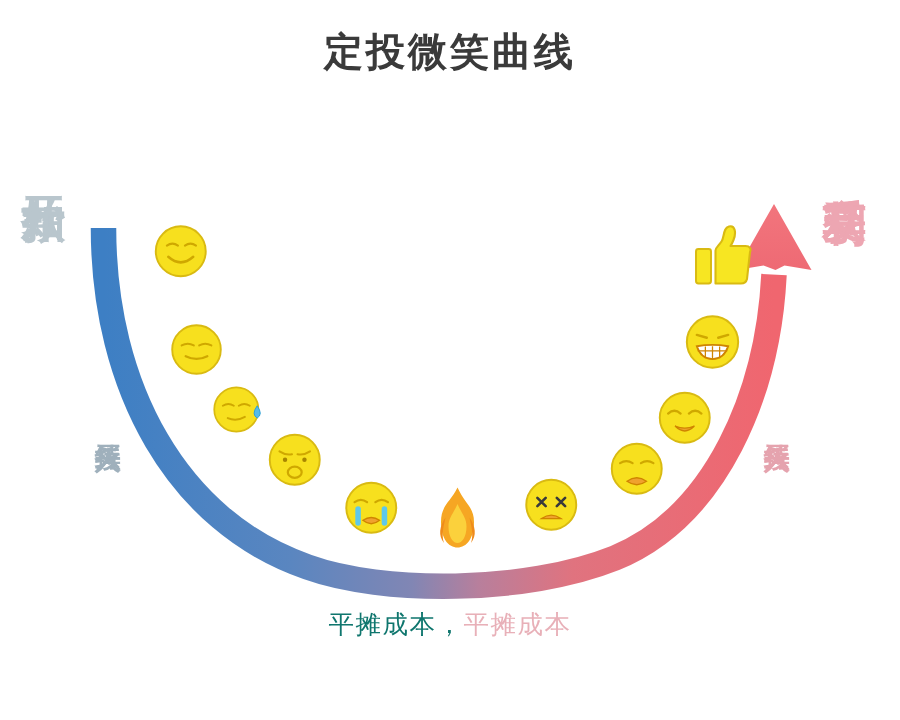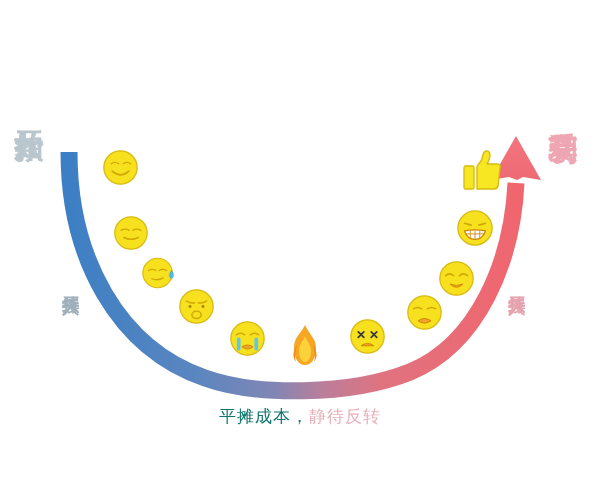--- a/index.html
+++ b/index.html
@@ -109,20 +109,21 @@
   .icon-glyph {
     position: absolute;
   }
   .icon-glyph svg { display: block; width: 100%; height: 100%; }
 </style>
 </head>
 <body>
 
 <div id="canvas">
 
+  <div id="chart-title">定投微笑曲线</div>
 
   <svg id="curve-layer" viewBox="0 0 600 480">
     <defs>
       <linearGradient id="gradCurve" x1="0" y1="0" x2="1" y2="0">
         <stop offset="0%" stop-color="#3d7fc4"></stop>
         <stop offset="28%" stop-color="#5a86c0"></stop>
         <stop offset="46%" stop-color="#8186b4"></stop>
         <stop offset="56%" stop-color="#b87f9c"></stop>
         <stop offset="70%" stop-color="#e0737f"></stop>
         <stop offset="100%" stop-color="#f0666f"></stop>
@@ -143,21 +144,21 @@
 
   <div class="vlabel" id="label-start-deduction">开始扣款</div>
 
   <div class="vlabel" id="label-enjoy-profit">享受获利</div>
 
   <div class="vlabel" id="label-keep-buying-left">持续买入</div>
 
   <div class="vlabel" id="label-keep-buying-right">持续买入</div>
 
   <div id="caption">
-    <span class="cap-cool">平摊成本，</span><span class="cap-warm">静待反转</span>
+    <span class="cap-cool">平摊成本，</span><span class="cap-warm">平摊成本</span>
   </div>
 
   <div class="emoji" style="left:102px;top:149px;width:37px;height:37px;">
     <svg viewBox="0 0 40 40">
       <circle cx="20" cy="20" r="18" fill="#f7e01e" stroke="#d9ba12" stroke-width="1.4"></circle>
       <path d="M10 16 q4 -3 8 0" stroke="#cfa800" stroke-width="1.5" fill="none" stroke-linecap="round"></path>
       <path d="M23 16 q4 -3 8 0" stroke="#cfa800" stroke-width="1.5" fill="none" stroke-linecap="round"></path>
       <path d="M11 24 q9 8 18 0" stroke="#cfa800" stroke-width="1.8" fill="none" stroke-linecap="round"></path>
     </svg>
   </div>

